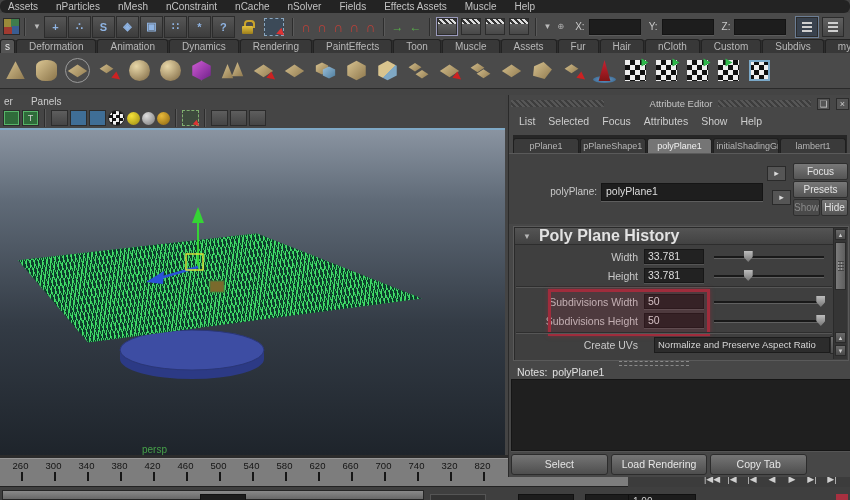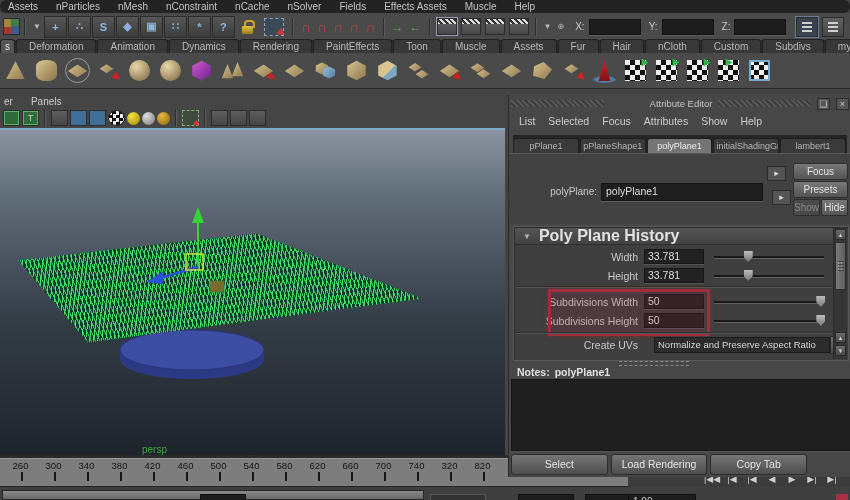--- a/index.html
+++ b/index.html
@@ -119,21 +119,21 @@
   #uvrow{top:110px;}
   #uvdd{width:168px;height:14px;background:#2c2c2c;border:1px solid #1c1c1c;color:#d5d5d5;font-size:9.5px;line-height:14px;padding:0 3px;white-space:nowrap;overflow:hidden;flex:none;margin-left:10px;}
   #uvddbtn{width:15px;height:16px;background:linear-gradient(#6e6e6e,#4c4c4c);border:1px solid #2a2a2a;color:#ddd;font-size:7px;text-align:center;line-height:16px;flex:none;}
   #ae-scroll{position:absolute;right:1px;top:1px;width:13px;height:131px;background:#353535;border-left:1px solid #2a2a2a;}
   .sc-btn{position:absolute;left:1px;width:11px;height:11px;background:linear-gradient(#6a6a6a,#4a4a4a);border:1px solid #2a2a2a;color:#ccc;font-size:6px;text-align:center;line-height:11px;box-sizing:border-box;}
   #sc-thumb{position:absolute;left:1px;top:14px;width:11px;height:48px;background:linear-gradient(90deg,#7a7a7a,#5e5e5e);border:1px solid #2a2a2a;box-sizing:border-box;}
   #sc-thumb::after{content:"";position:absolute;left:2px;top:18px;width:6px;height:10px;background:repeating-linear-gradient(#444 0 1px,transparent 1px 3px),repeating-linear-gradient(90deg,#999 0 1px,transparent 1px 3px);}
 
   #ae-dash{left:110px;top:266px;width:70px;height:3px;border-top:1px dashed #8a8a8a;border-bottom:1px dashed #8a8a8a;}
   #ae-notesrow{left:8px;top:271px;display:flex;gap:5px;}
-  #ae-notesrow span{font-weight:bold;color:#e0e0e0;font-size:10.5px;}
+  #ae-notesrow span{font-weight:normal;color:#e0e0e0;font-size:10.5px;}
   #ae-notes{left:2px;top:284px;width:338px;height:70px;background:#1f1f1f;border:1px solid #151515;box-shadow:0 1px 0 #555;}
   #ae-bottom{left:2px;top:359px;width:296px;height:21px;display:flex;gap:3px;}
   .big-btn{flex:1;background:linear-gradient(#757575,#4e4e4e);border:1px solid #2c2c2c;border-radius:3px;color:#e5e5e5;font-size:10.5px;text-align:center;line-height:19px;}
 
   
   #timestrip{left:0;top:455px;width:850px;height:3px;background:#2b2b2b;}
   #timeline{left:0;top:458px;width:850px;height:28px;background:#7d7d7d;border-top:1px solid #979797;z-index:2;}
   #ticks{position:absolute;left:4px;top:1px;display:flex;}
   #ticks span{width:33px;text-align:center;color:#141414;font-size:9.5px;position:relative;flex:none;}
   #ticks span::after{content:"";position:absolute;left:50%;top:12px;width:2px;height:9px;background:#161616;}

